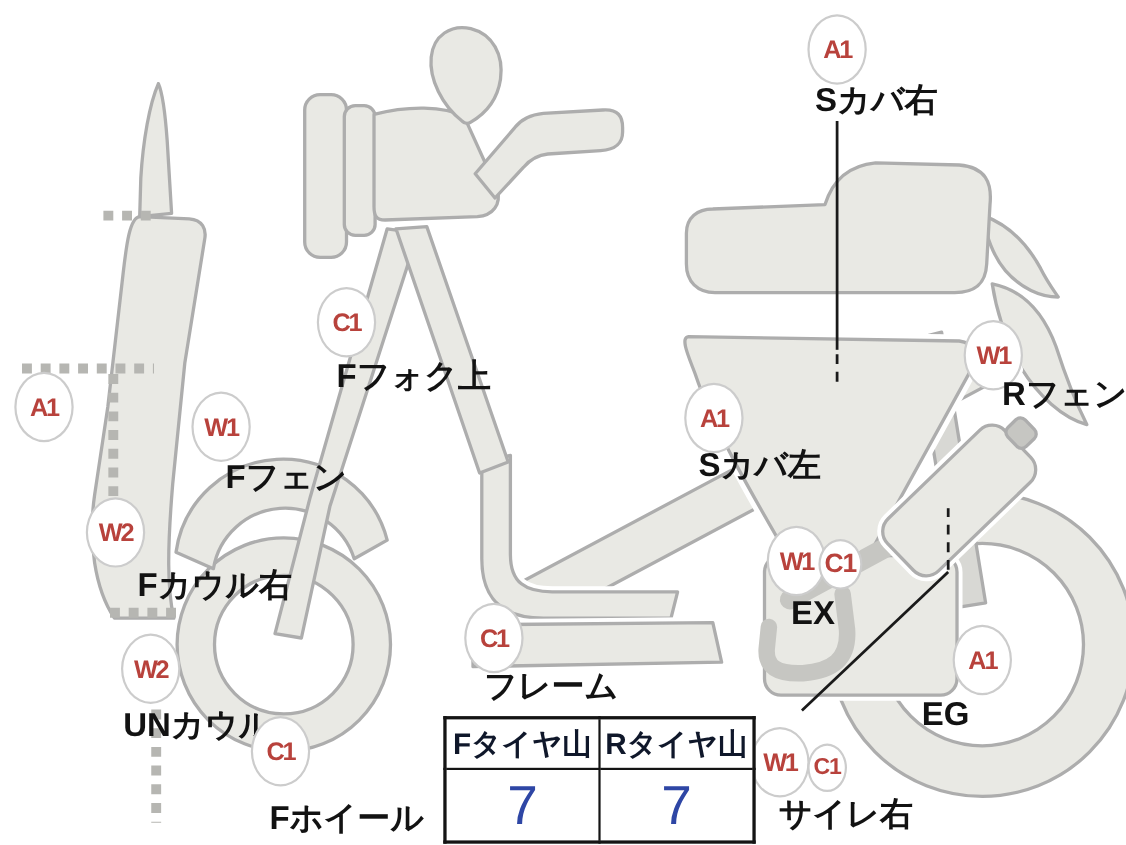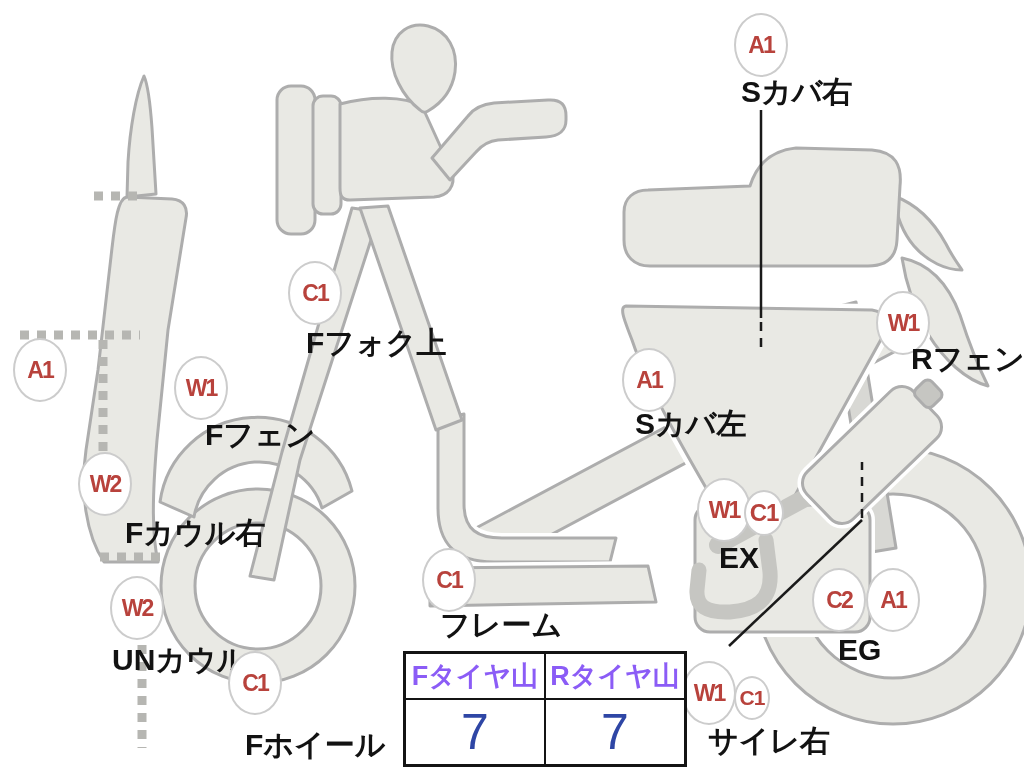--- a/index.html
+++ b/index.html
@@ -23,21 +23,21 @@
     white-space:nowrap;line-height:1;
   }
   
   .tire-table{
     position:absolute;left:403px;top:651px;border-collapse:collapse;background:#fff;
   }
   .tire-table th,.tire-table td{
     border:2px solid #141414;text-align:center;vertical-align:middle;padding:0;
   }
   .tire-table{border:3px solid #141414;}
-  .tire-table th{width:138px;height:44px;font-size:27px;font-weight:600;color:#8b5cf6;}
+  .tire-table th{width:138px;height:44px;font-size:27px;font-weight:600;color:#0f172a;}
   .tire-table td{height:64px;font-size:50px;font-weight:500;color:#2e46a5;}
 </style>
 </head>
 <body>
 
 <div class="stage">
 
   <svg width="1024" height="768" viewBox="0 0 1024 768">
     <g fill="#e9e9e4" stroke="#adadad" stroke-width="3" stroke-linejoin="round">
 
@@ -165,23 +165,20 @@
   <div class="dlabel" style="left:440px;top:610px;">フレーム</div>
 
   <div class="marker big" style="left:697px;top:478px;">
       <span>W1</span>
     </div>
   <div class="marker small" style="left:744px;top:490px;">
       <span>C1</span>
     </div>
   <div class="dlabel" style="left:719px;top:543px;">EX</div>
 
-  <div class="marker big" style="left:812px;top:568px;">
-      <span>C2</span>
-    </div>
   <div class="marker big" style="left:866px;top:568px;">
       <span>A1</span>
     </div>
   <div class="dlabel" style="left:838px;top:635px;">EG</div>
 
   <div class="marker big" style="left:682px;top:661px;">
       <span>W1</span>
     </div>
   <div class="marker tiny" style="left:734px;top:676px;">
       <span>C1</span>

